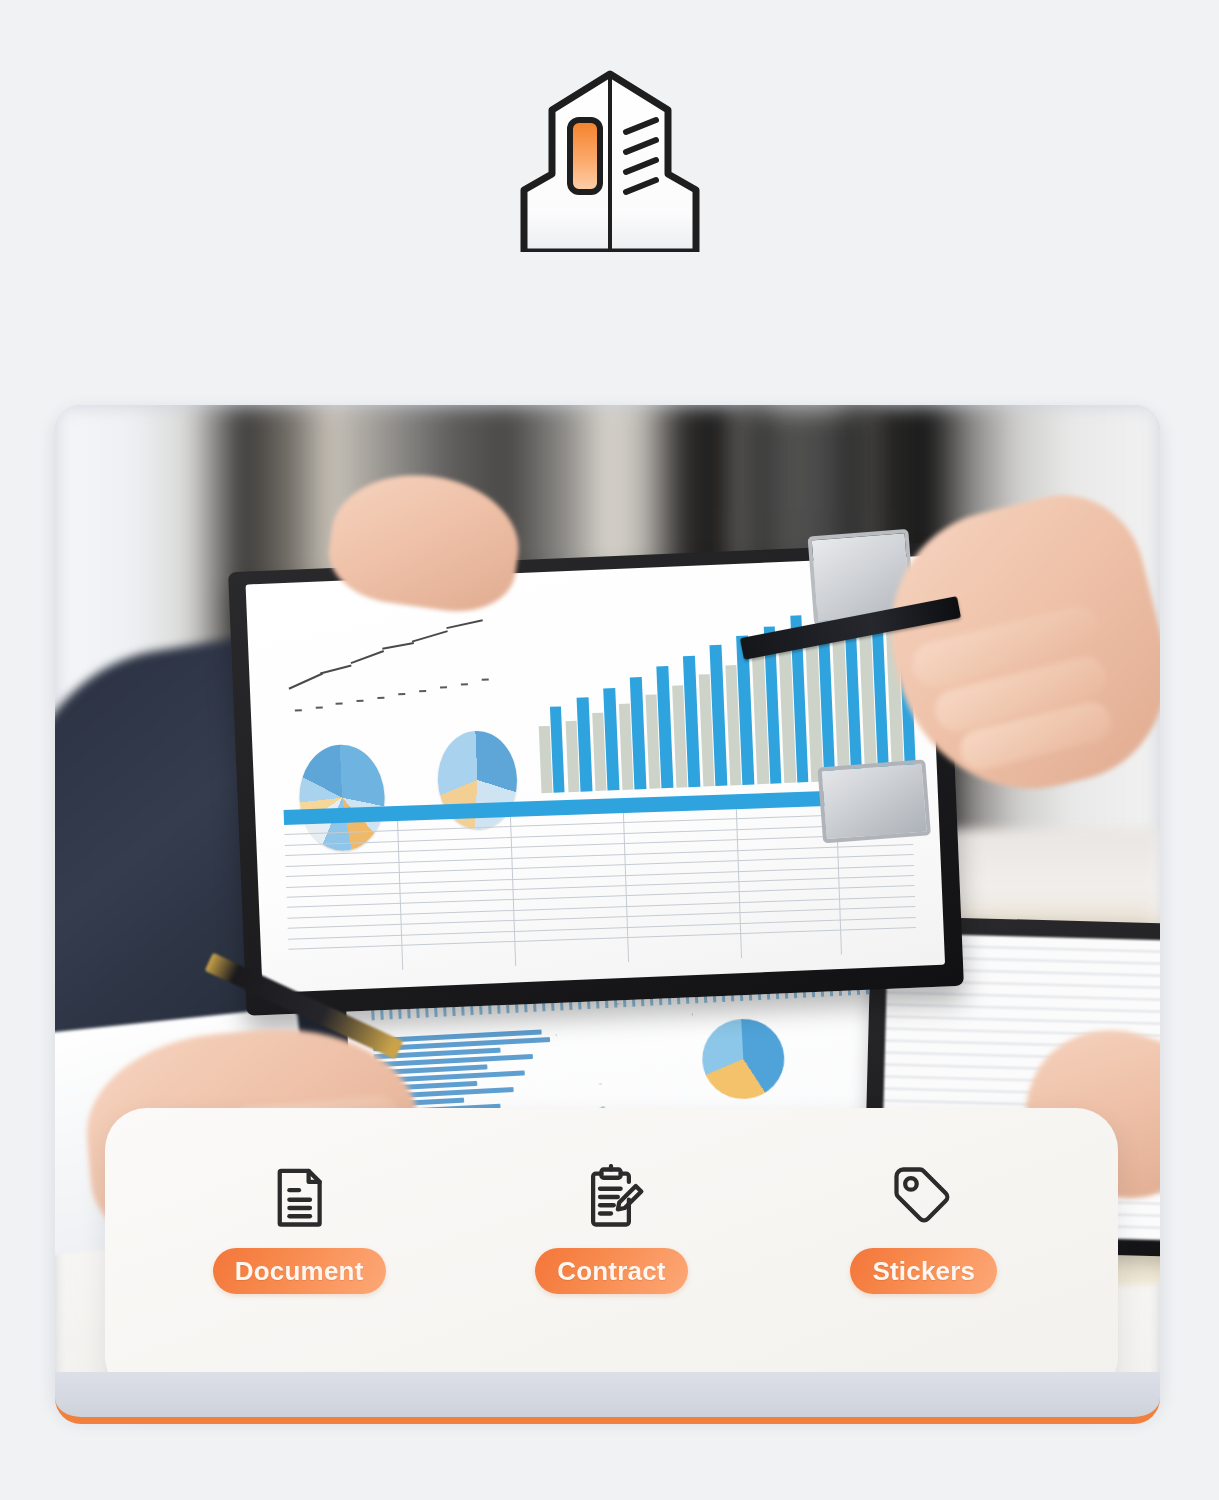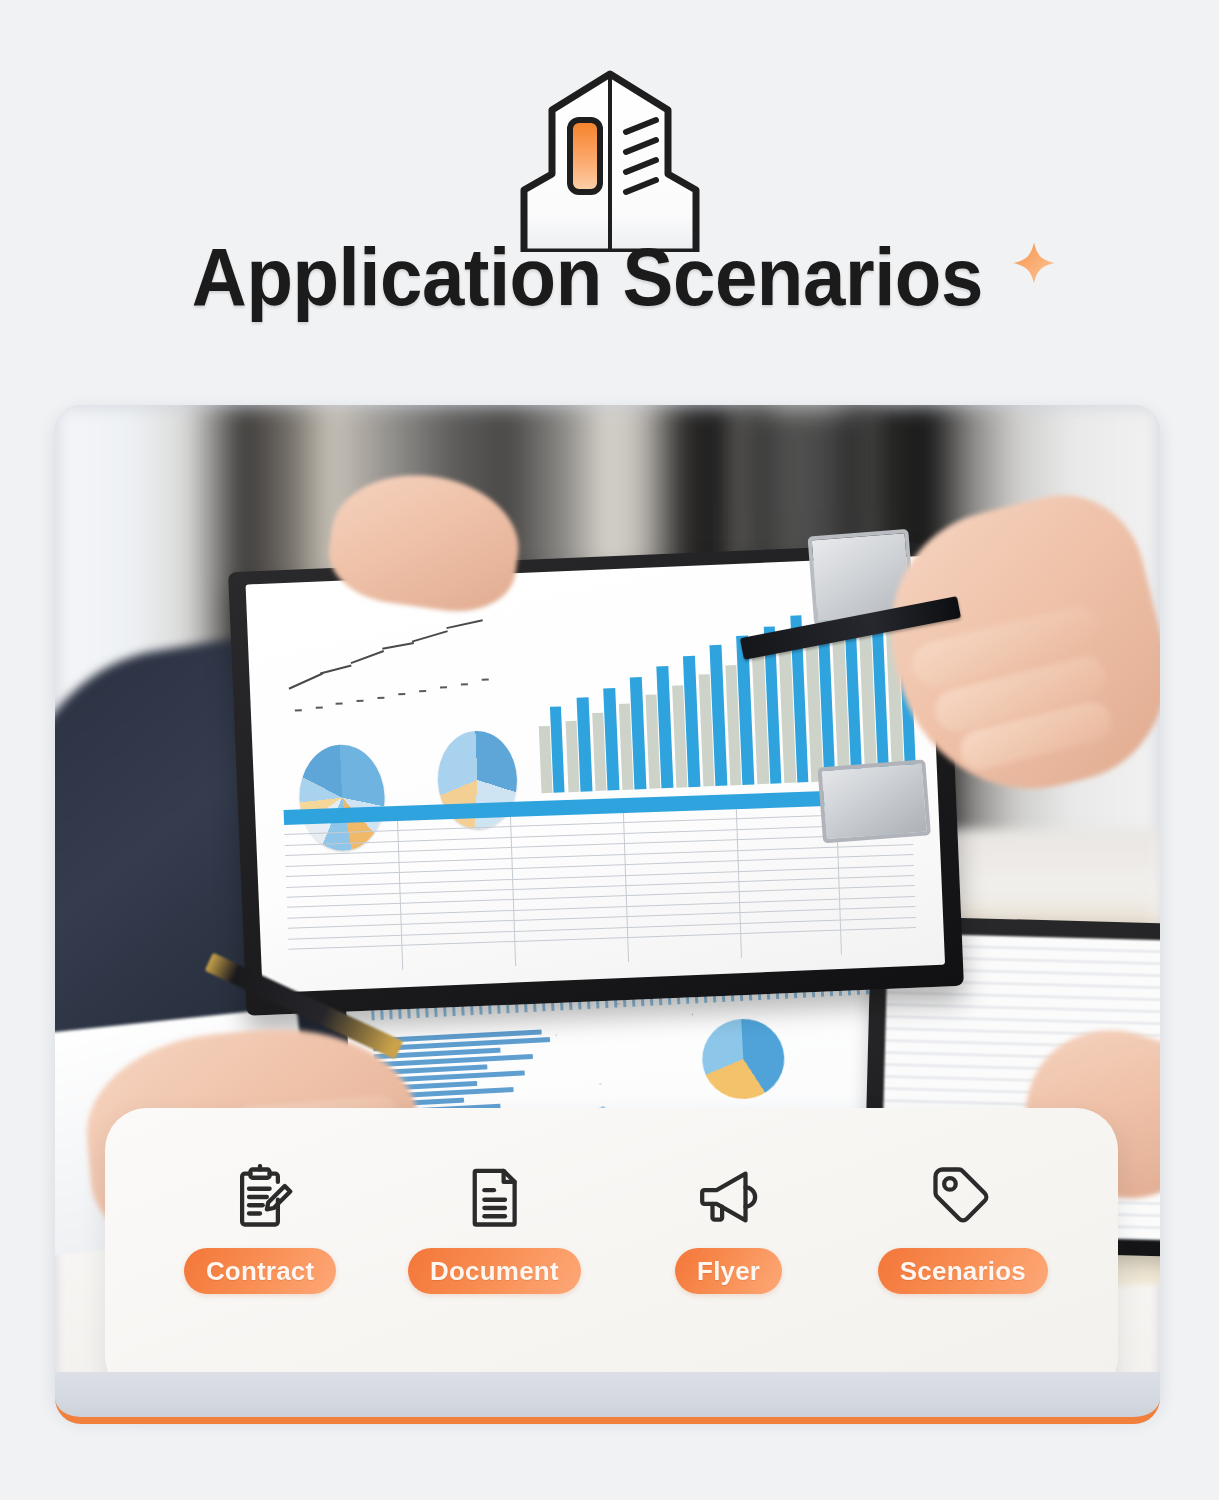--- a/index.html
+++ b/index.html
@@ -283,34 +283,20 @@
       <rect x="70" y="58" width="30" height="72" rx="9" fill="url(#winG)" stroke="#1e1e1e" stroke-width="6"></rect>
       <g stroke="#1e1e1e" stroke-width="6" stroke-linecap="round">
         <line x1="126" y1="70" x2="156" y2="58"></line>
         <line x1="126" y1="90" x2="156" y2="78"></line>
         <line x1="126" y1="110" x2="156" y2="98"></line>
         <line x1="126" y1="130" x2="156" y2="118"></line>
       </g>
     </svg>
   </div>
 
-  <div class="title-row">
-    <h1 class="title">Application Scenarios</h1>
-    <span class="sparkle">
-      <svg viewBox="0 0 40 40" width="46" height="46">
-        <defs>
-          <linearGradient id="spkG" x1="0" y1="0" x2="1" y2="1">
-            <stop offset="0%" stop-color="#f79248"></stop>
-            <stop offset="100%" stop-color="#fcc89b"></stop>
-          </linearGradient>
-        </defs>
-        <path d="M20 2 C22.5 13.5 26.5 17.5 38 20 C26.5 22.5 22.5 26.5 20 38 C17.5 26.5 13.5 22.5 2 20 C13.5 17.5 17.5 13.5 20 2 Z" fill="url(#spkG)"></path>
-      </svg>
-    </span>
-  </div>
 </div>
 
 <div class="photo-card">
   <div class="photo-inner">
 
     <div class="bg-office"></div>
     <div class="window-strip"></div>
     <div class="bg-white-low"></div>
     <div class="desk"></div>
     <div class="suit"></div>
@@ -477,66 +463,56 @@
 
   </div>
 </div>
 
 <div class="badge-card">
   <div class="badge-row">
 
     <div class="badge">
       <span class="badge-icon">
         <svg viewBox="0 0 48 48" width="66" height="66" fill="none" stroke="#2b2b2b" stroke-width="3.1" stroke-linecap="round" stroke-linejoin="round">
+          <path d="M11 5 h20 l8 8 v30 a1 1 0 0 1 -1 1 H11 a1 1 0 0 1 -1 -1 V6 a1 1 0 0 1 1 -1 z"></path>
+          <path d="M31 5 v8 h8"></path>
+          <line x1="17" y1="19" x2="24" y2="19"></line>
+          <line x1="17" y1="26" x2="32" y2="26"></line>
+          <line x1="17" y1="32" x2="32" y2="32"></line>
+          <line x1="17" y1="38" x2="32" y2="38"></line>
+        </svg>
+      </span>
+      <span class="pill">Document</span>
+    </div>
+
+    <div class="badge">
+      <span class="badge-icon">
+        <svg viewBox="0 0 48 48" width="66" height="66" fill="none" stroke="#2b2b2b" stroke-width="3.1" stroke-linecap="round" stroke-linejoin="round">
           <path d="M17 7 H13 a2 2 0 0 0 -2 2 V42 a2 2 0 0 0 2 2 H35 a2 2 0 0 0 2 -2 V26"></path>
           <path d="M31 7 h4 a2 2 0 0 1 2 2 v4"></path>
           <rect x="17" y="4" width="14" height="6" rx="1.6"></rect>
           <path d="M24 1.5 v2.5"></path>
           <line x1="16" y1="18" x2="31" y2="18"></line>
           <line x1="16" y1="24" x2="29" y2="24"></line>
           <line x1="16" y1="30" x2="26" y2="30"></line>
           <line x1="16" y1="36" x2="24" y2="36"></line>
           <path d="M42 16 l4 4 l-12 12 l-5 1 l1 -5 z"></path>
         </svg>
       </span>
       <span class="pill">Contract</span>
     </div>
 
-    <div class="badge">
-      <span class="badge-icon">
-        <svg viewBox="0 0 48 48" width="66" height="66" fill="none" stroke="#2b2b2b" stroke-width="3.1" stroke-linecap="round" stroke-linejoin="round">
-          <path d="M11 5 h20 l8 8 v30 a1 1 0 0 1 -1 1 H11 a1 1 0 0 1 -1 -1 V6 a1 1 0 0 1 1 -1 z"></path>
-          <path d="M31 5 v8 h8"></path>
-          <line x1="17" y1="19" x2="24" y2="19"></line>
-          <line x1="17" y1="26" x2="32" y2="26"></line>
-          <line x1="17" y1="32" x2="32" y2="32"></line>
-          <line x1="17" y1="38" x2="32" y2="38"></line>
-        </svg>
-      </span>
-      <span class="pill">Document</span>
-    </div>
-
-
-    <div class="badge">
-      <span class="badge-icon">
-        <svg viewBox="0 0 48 48" width="66" height="66" fill="none" stroke="#2b2b2b" stroke-width="3.1" stroke-linecap="round" stroke-linejoin="round">
-          <path d="M6 19 h9 L36 7 v34 L15 29 H6 a1.5 1.5 0 0 1 -1.5 -1.5 v-7 A1.5 1.5 0 0 1 6 19 z"></path>
-          <path d="M36 17 a7 7 0 0 1 0 14"></path>
-          <path d="M12 29 v10 a1.5 1.5 0 0 0 1.5 1.5 h4 A1.5 1.5 0 0 0 19 39 V31"></path>
-        </svg>
-      </span>
-      <span class="pill">Flyer</span>
-    </div>
+
 
     <div class="badge">
       <span class="badge-icon">
         <svg viewBox="0 0 48 48" width="66" height="66" fill="none" stroke="#2b2b2b" stroke-width="3.1" stroke-linecap="round" stroke-linejoin="round">
           <path d="M21 4 H9 a5 5 0 0 0 -5 5 v12 a4 4 0 0 0 1.2 2.8 l16 16 a4 4 0 0 0 5.6 0 l13 -13 a4 4 0 0 0 0 -5.6 l-16 -16 A4 4 0 0 0 21 4 z"></path>
           <circle cx="14.5" cy="14.5" r="4.2"></circle>
         </svg>
       </span>
-      <span class="pill">Scenarios</span>
+      <span class="pill">Stickers</span>
     </div>
 
   </div>
 </div>
 
 <div class="bottom-band"></div>
 
 </body></html>

